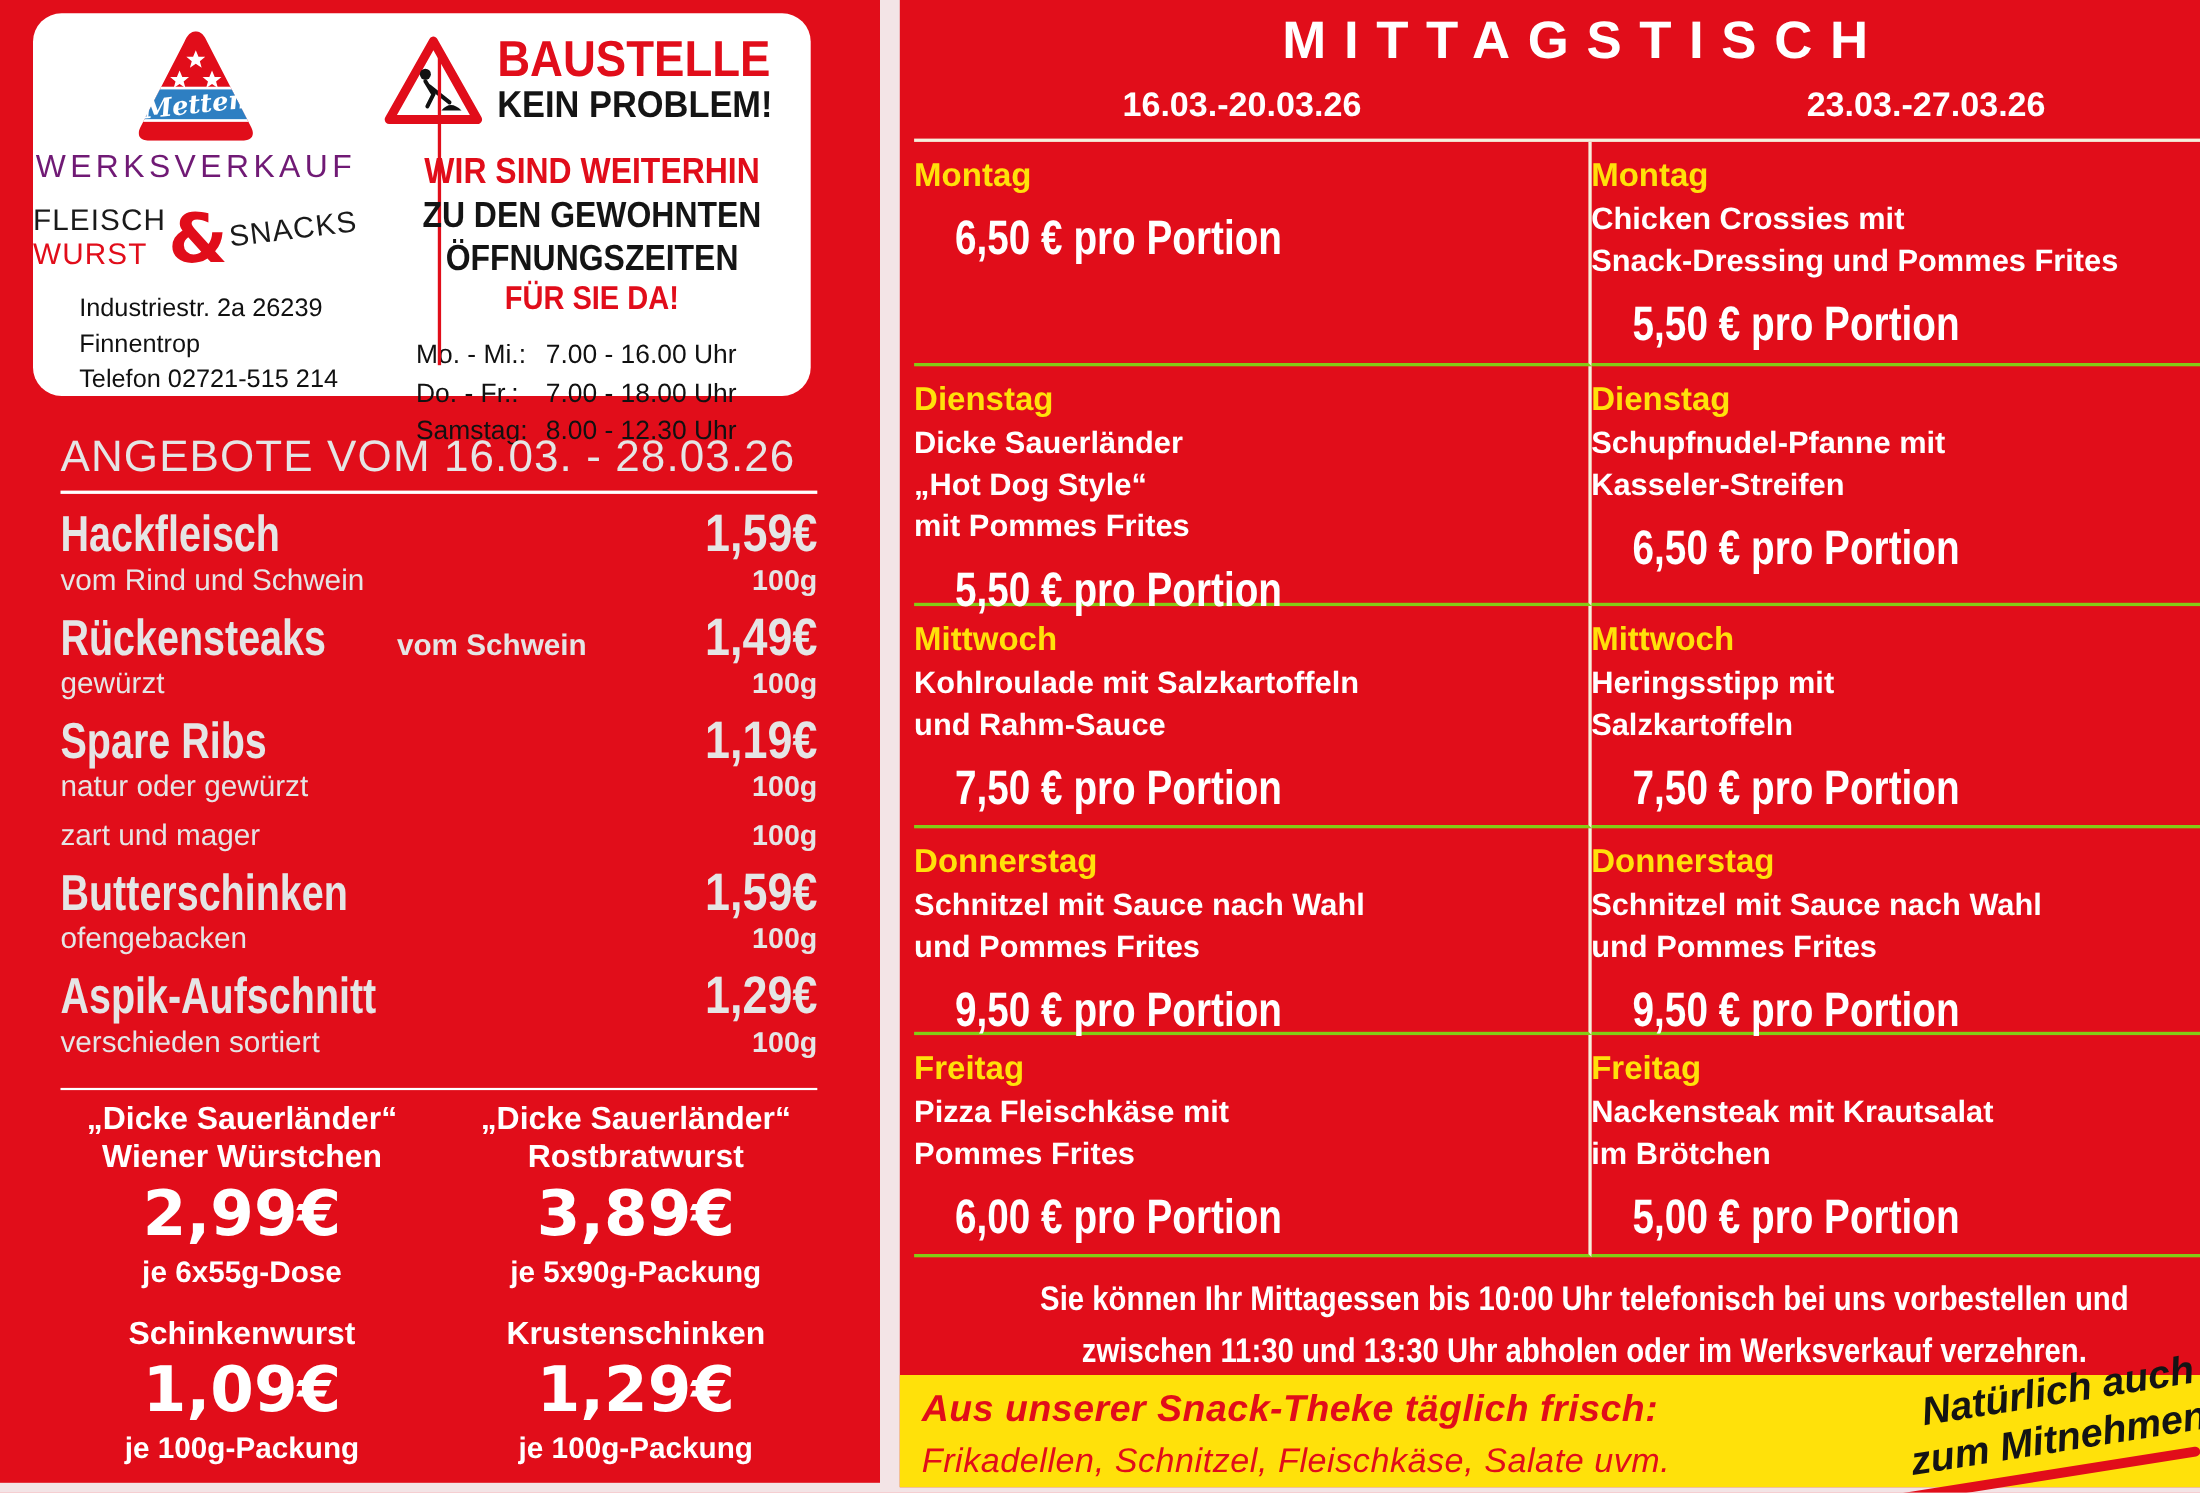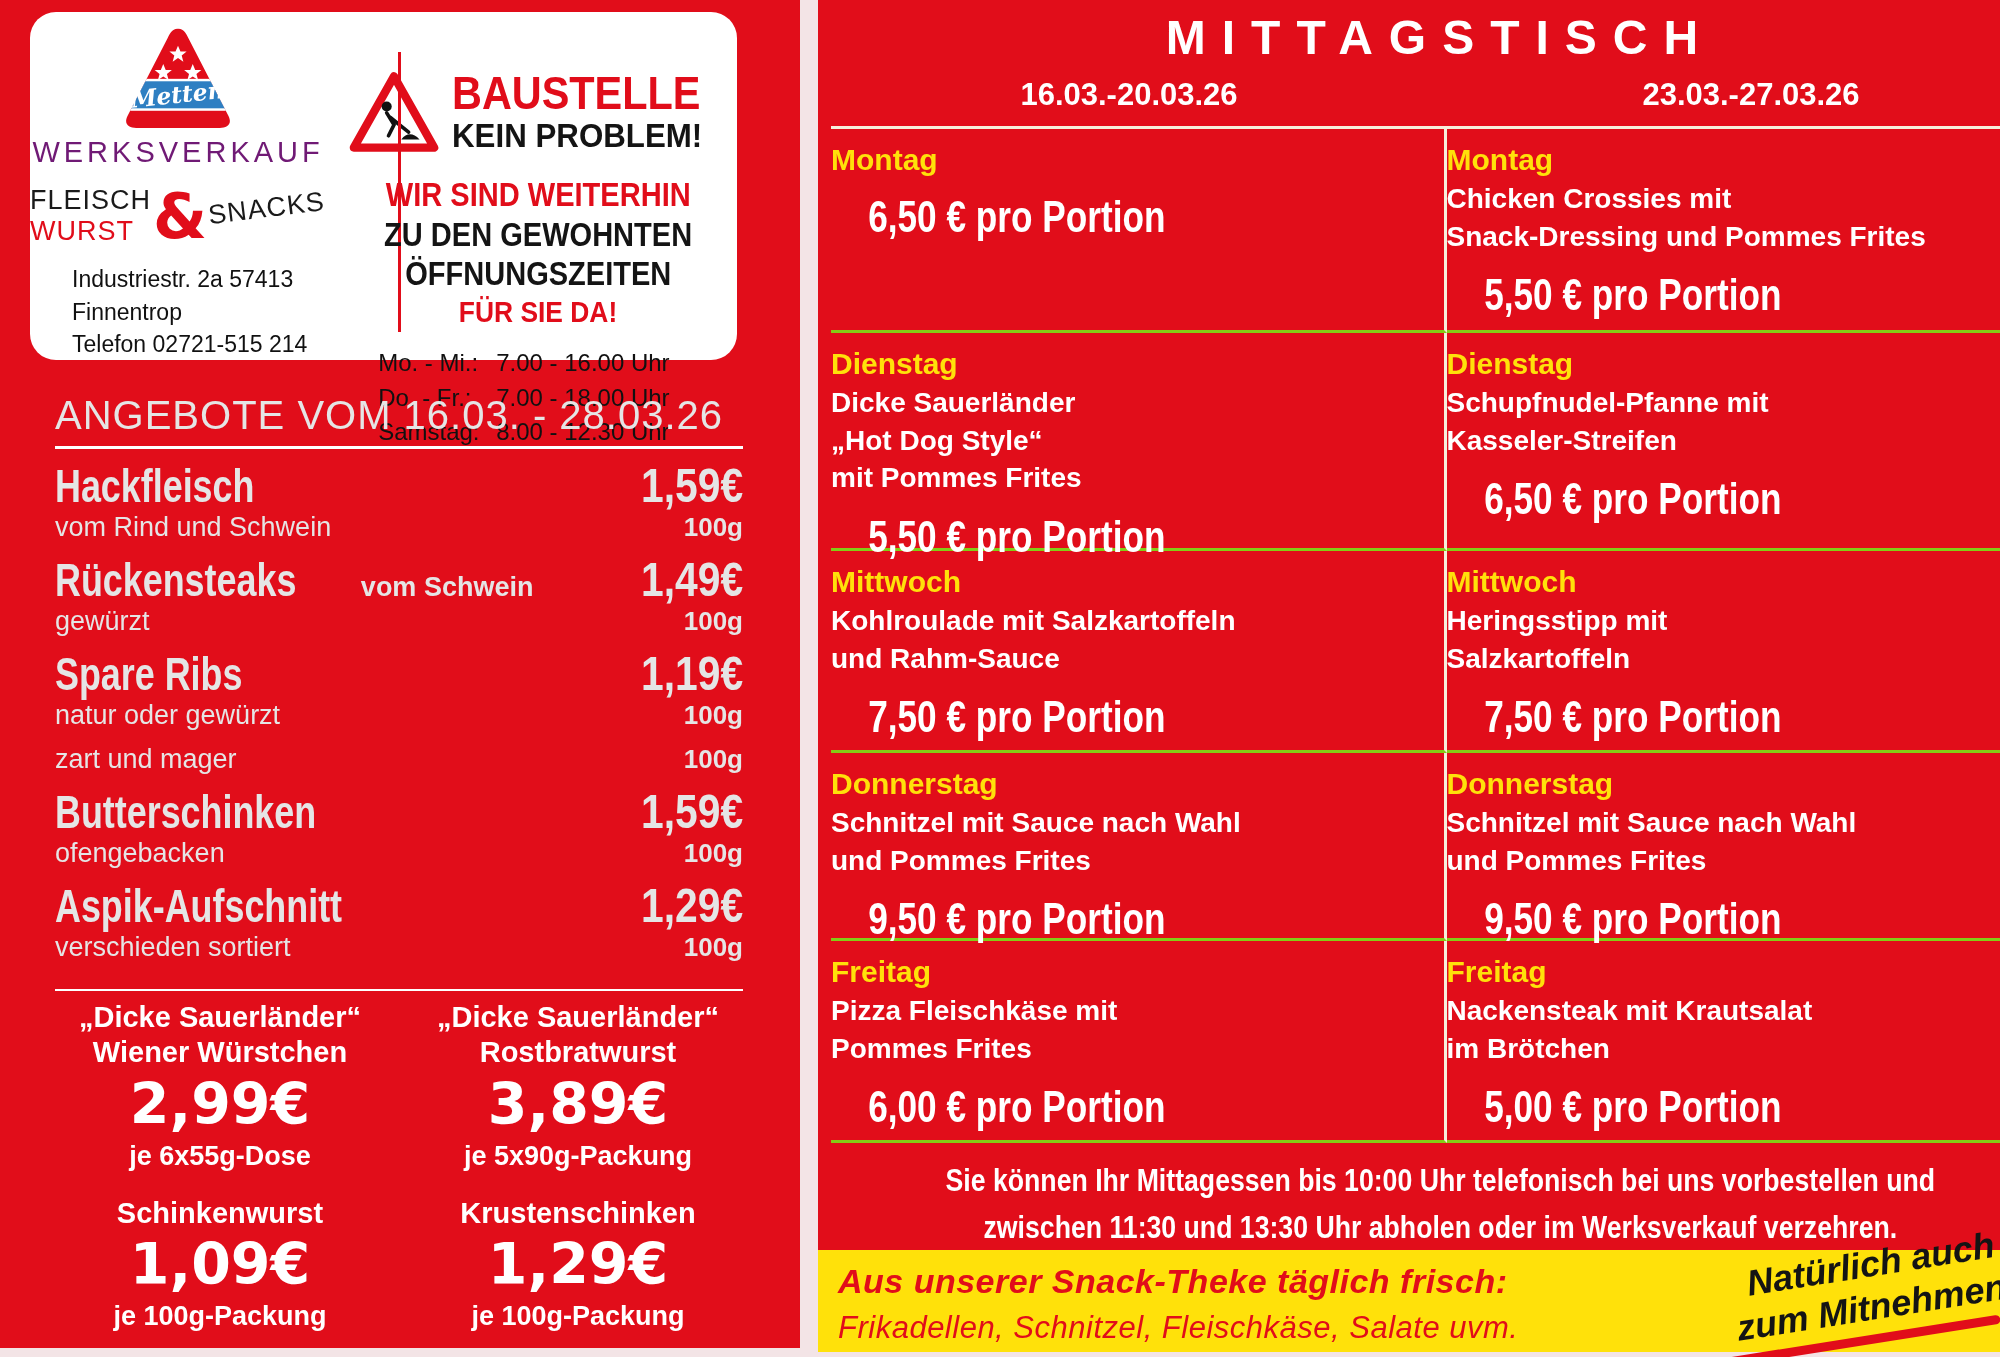--- a/index.html
+++ b/index.html
@@ -19,21 +19,21 @@
   .werksverkauf { margin-top: 6px; font-size: 29px; letter-spacing: 4px; color: #701a75; }
   .lockup { margin-top: 16px; display: flex; align-items: center; }
   .lk-left { text-align: left; }
   .lk-fleisch { font-size: 27px; letter-spacing: 1px; color: #1a1a1a; }
   .lk-wurst { font-size: 27px; letter-spacing: 1px; color: #e10d1a; }
   .lk-amp { font-size: 62px; font-weight: 700; color: #e10d1a; font-family: "DejaVu Sans", sans-serif; margin: 0 2px 0 2px; line-height: .9; }
   .lk-snacks { font-size: 27px; color: #1a1a1a; transform: rotate(-7deg) translateY(-8px); letter-spacing: 1px; }
   .card-address { margin-top: 16px; font-size: 23px; color: #111; line-height: 1.4; text-align: left; align-self: flex-start; padding-left: 42px; }
 
   .card-right { flex: 1; padding: 18px 20px 0 22px; display: flex; flex-direction: column; align-items: center; }
-  .b-head { display: flex; align-items: flex-start; gap: 12px; margin-top: 40px; }
+  .b-head { display: flex; align-items: flex-end; gap: 12px; }
   .warn-icon { width: 92px; height: 84px; flex: 0 0 auto; }
   .b-title { color: #e10d1a; font-size: 46px; font-weight: 700; line-height: 1; display: inline-block; transform: scaleX(.9); transform-origin: left center; }
   .b-sub { color: #141414; font-size: 34px; font-weight: 700; line-height: 1.15; display: inline-block; transform: scaleX(.92); transform-origin: left center; }
   .b-divider { width: 100%; height: 3px; background: #9a9a9a; margin: 10px 0 10px; border-radius: 2px; }
   .b-line { font-weight: 700; font-size: 33px; line-height: 1.2; display: inline-block; transform: scaleX(.88); transform-origin: center; }
   .b-red { color: #e10d1a; }
   .b-black { color: #141414; }
   .b-line4 { font-size: 30px; }
   .hours { margin-top: 16px; font-size: 24px; color: #111; align-self: flex-start; padding-left: 30px; }
   .hours-row { display: flex; line-height: 1.45; }
@@ -121,21 +121,21 @@
         <div class="lockup">
           <div class="lk-left">
             <div class="lk-fleisch">FLEISCH</div>
             <div class="lk-wurst">WURST</div>
           </div>
           <div class="lk-amp">&amp;</div>
           <div class="lk-snacks">SNACKS</div>
         </div>
 
         <div class="card-address">
-          <div>Industriestr. 2a   57413 Finnentrop</div>
+          <div>Industriestr. 2a   26239 Finnentrop</div>
           <div>Telefon 02721-515 214</div>
         </div>
       </div>
 
       <div class="card-right">
         <div class="b-head">
           <svg class="warn-icon" viewBox="0 0 100 92">
             <path d="M50 7 L94 85 L6 85 Z" fill="#ffffff" stroke="#e10d1a" stroke-width="9" stroke-linejoin="round"></path>
             <g stroke="#111" stroke-width="4" fill="none" stroke-linecap="round">
               <circle cx="42" cy="40" r="5.5" fill="#111" stroke="none"></circle>

